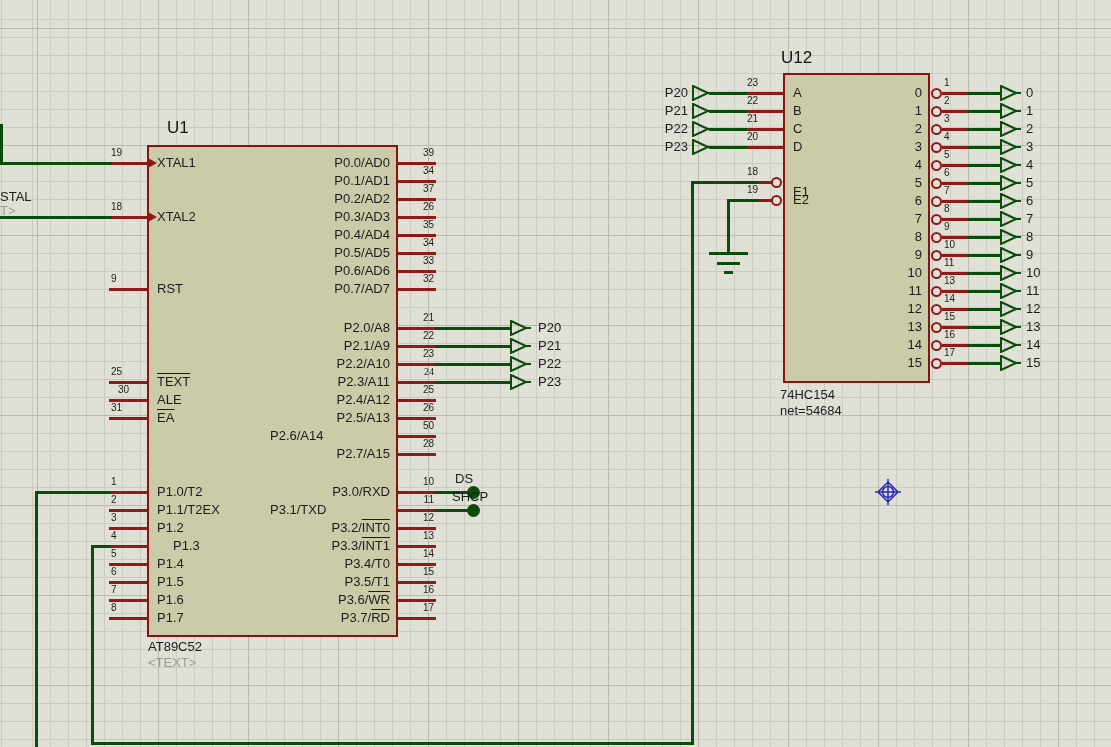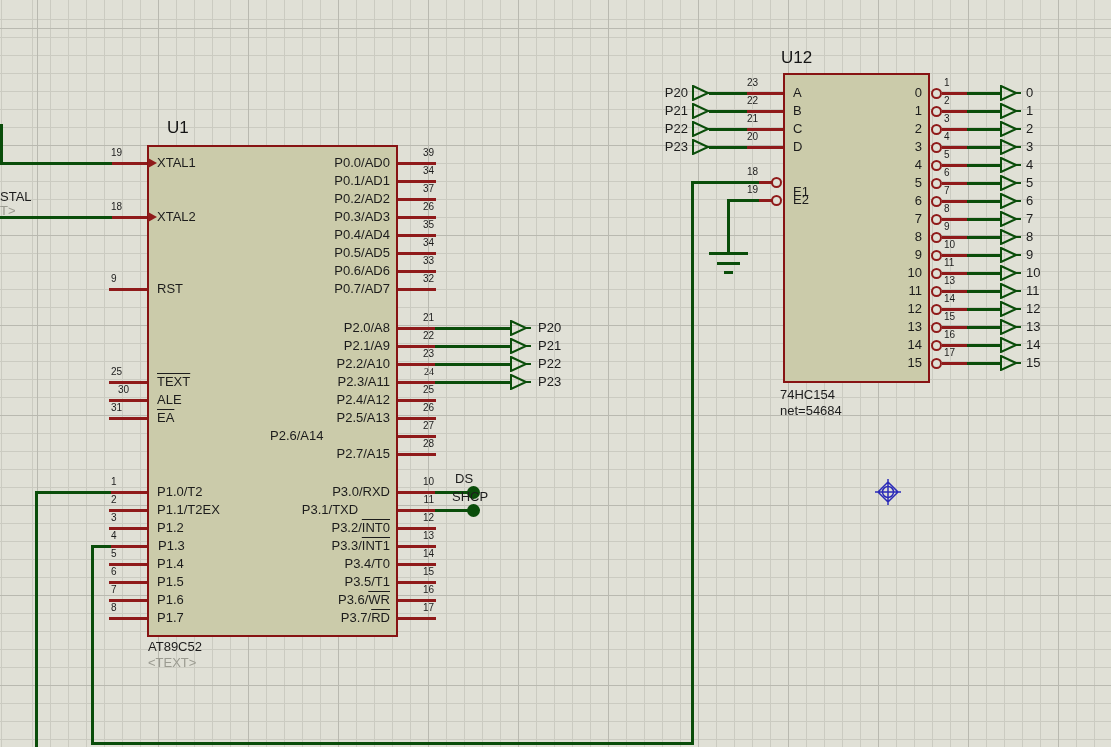--- a/index.html
+++ b/index.html
@@ -55,21 +55,21 @@
     <div class="num" style="left: 111px; top: 475px; width: 26px;">1</div>
     <div class="lbl" style="left: 157px; top: 484px;"><span>P1.0/T2</span></div>
     <div style="left: 109px; top: 509px; width: 38px; height: 3px; background: rgb(143, 26, 26);"></div>
     <div class="num" style="left: 111px; top: 493px; width: 26px;">2</div>
     <div class="lbl" style="left: 157px; top: 502px;"><span>P1.1/T2EX</span></div>
     <div style="left: 109px; top: 527px; width: 38px; height: 3px; background: rgb(143, 26, 26);"></div>
     <div class="num" style="left: 111px; top: 511px; width: 26px;">3</div>
     <div class="lbl" style="left: 157px; top: 520px;"><span>P1.2</span></div>
     <div style="left: 109px; top: 545px; width: 38px; height: 3px; background: rgb(143, 26, 26);"></div>
     <div class="num" style="left: 111px; top: 529px; width: 26px;">4</div>
-    <div class="lbl" style="left: 158px; top: 538px;"><span>P1.3</span></div>
+    <div class="lbl" style="left: 173px; top: 538px;"><span>P1.3</span></div>
     <div style="left: 109px; top: 563px; width: 38px; height: 3px; background: rgb(143, 26, 26);"></div>
     <div class="num" style="left: 111px; top: 547px; width: 26px;">5</div>
     <div class="lbl" style="left: 157px; top: 556px;"><span>P1.4</span></div>
     <div style="left: 109px; top: 581px; width: 38px; height: 3px; background: rgb(143, 26, 26);"></div>
     <div class="num" style="left: 111px; top: 565px; width: 26px;">6</div>
     <div class="lbl" style="left: 157px; top: 574px;"><span>P1.5</span></div>
     <div style="left: 109px; top: 599px; width: 38px; height: 3px; background: rgb(143, 26, 26);"></div>
     <div class="num" style="left: 111px; top: 583px; width: 26px;">7</div>
     <div class="lbl" style="left: 157px; top: 592px;"><span>P1.6</span></div>
     <div style="left: 109px; top: 617px; width: 38px; height: 3px; background: rgb(143, 26, 26);"></div>
@@ -111,31 +111,31 @@
     <div style="left: 398px; top: 381px; width: 38px; height: 3px; background: rgb(143, 26, 26);"></div>
     <div class="num" style="left: 408px; top: 365px; width: 26px; text-align: right; font-family: Liberation Serif, serif;">24</div>
     <div class="lbl" style="left: 270px; top: 374px; width: 120px; text-align: right;"><span>P2.3/A11</span></div>
     <div style="left: 398px; top: 399px; width: 38px; height: 3px; background: rgb(143, 26, 26);"></div>
     <div class="num" style="left: 408px; top: 383px; width: 26px; text-align: right;">25</div>
     <div class="lbl" style="left: 270px; top: 392px; width: 120px; text-align: right;"><span>P2.4/A12</span></div>
     <div style="left: 398px; top: 417px; width: 38px; height: 3px; background: rgb(143, 26, 26);"></div>
     <div class="num" style="left: 408px; top: 401px; width: 26px; text-align: right;">26</div>
     <div class="lbl" style="left: 270px; top: 410px; width: 120px; text-align: right;"><span>P2.5/A13</span></div>
     <div style="left: 398px; top: 435px; width: 38px; height: 3px; background: rgb(143, 26, 26);"></div>
-    <div class="num" style="left: 408px; top: 419px; width: 26px; text-align: right;">27</div>
+    <div class="num" style="left: 408px; top: 419px; width: 26px; text-align: right;">50</div>
     <div class="lbl" style="left: 270px; top: 428px; width: 120px; "><span>P2.6/A14</span></div>
     <div style="left: 398px; top: 453px; width: 38px; height: 3px; background: rgb(143, 26, 26);"></div>
     <div class="num" style="left: 408px; top: 437px; width: 26px; text-align: right;">28</div>
     <div class="lbl" style="left: 270px; top: 446px; width: 120px; text-align: right;"><span>P2.7/A15</span></div>
     <div style="left: 398px; top: 491px; width: 38px; height: 3px; background: rgb(143, 26, 26);"></div>
     <div class="num" style="left: 408px; top: 475px; width: 26px; text-align: right;">10</div>
     <div class="lbl" style="left: 270px; top: 484px; width: 120px; text-align: right;"><span>P3.0/RXD</span></div>
     <div style="left: 398px; top: 509px; width: 38px; height: 3px; background: rgb(143, 26, 26);"></div>
     <div class="num" style="left: 408px; top: 493px; width: 26px; text-align: right;">11</div>
-    <div class="lbl" style="left: 270px; top: 502px; width: 120px; text-align: center;"><span>P3.1/TXD</span></div>
+    <div class="lbl" style="left: 270px; top: 502px; width: 120px; text-align: left;"><span>P3.1/TXD</span></div>
     <div style="left: 398px; top: 527px; width: 38px; height: 3px; background: rgb(143, 26, 26);"></div>
     <div class="num" style="left: 408px; top: 511px; width: 26px; text-align: right;">12</div>
     <div class="lbl" style="left: 270px; top: 520px; width: 120px; text-align: right;"><span>P3.2/</span><span class="ov">INT0</span></div>
     <div style="left: 398px; top: 545px; width: 38px; height: 3px; background: rgb(143, 26, 26);"></div>
     <div class="num" style="left: 408px; top: 529px; width: 26px; text-align: right;">13</div>
     <div class="lbl" style="left: 270px; top: 538px; width: 120px; text-align: right;"><span>P3.3/</span><span class="ov">INT1</span></div>
     <div style="left: 398px; top: 563px; width: 38px; height: 3px; background: rgb(143, 26, 26);"></div>
     <div class="num" style="left: 408px; top: 547px; width: 26px; text-align: right;">14</div>
     <div class="lbl" style="left: 270px; top: 556px; width: 120px; text-align: right;"><span>P3.4/T0</span></div>
     <div style="left: 398px; top: 581px; width: 38px; height: 3px; background: rgb(143, 26, 26);"></div>

